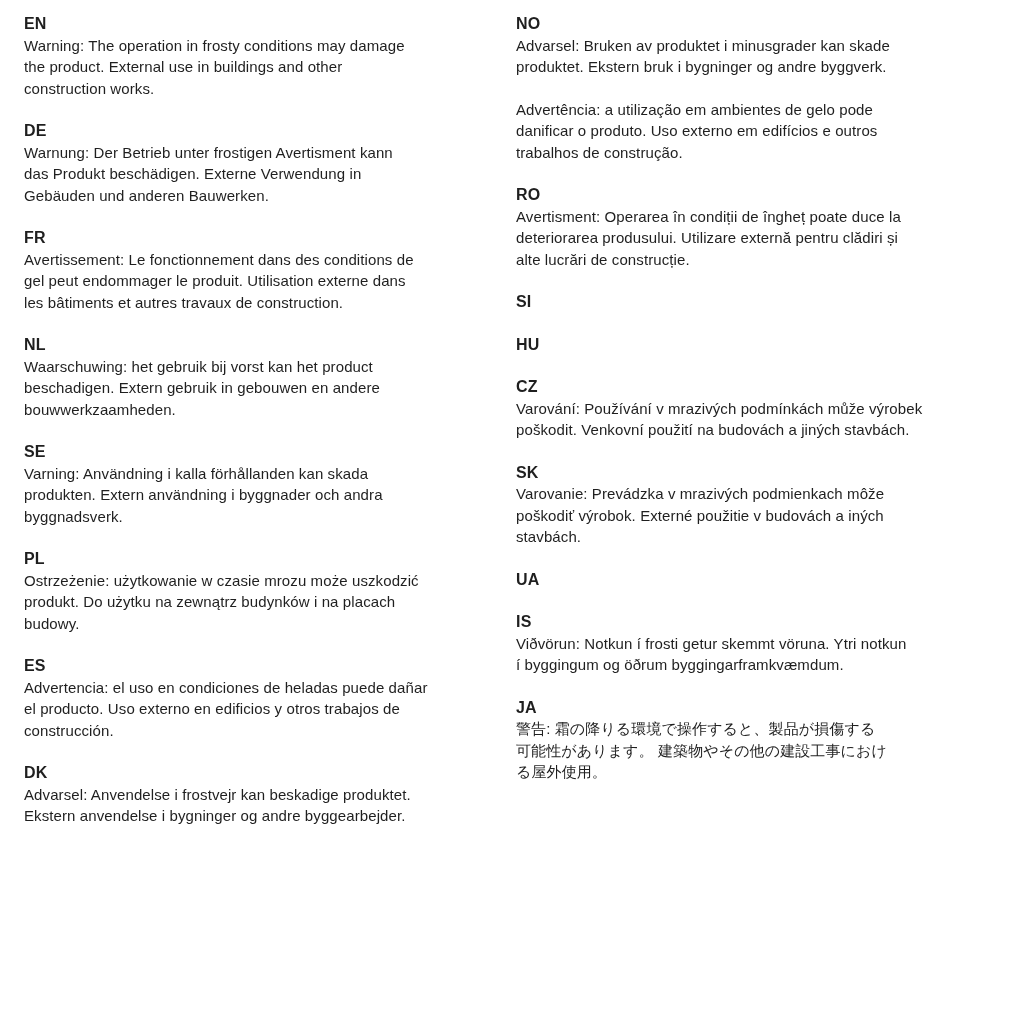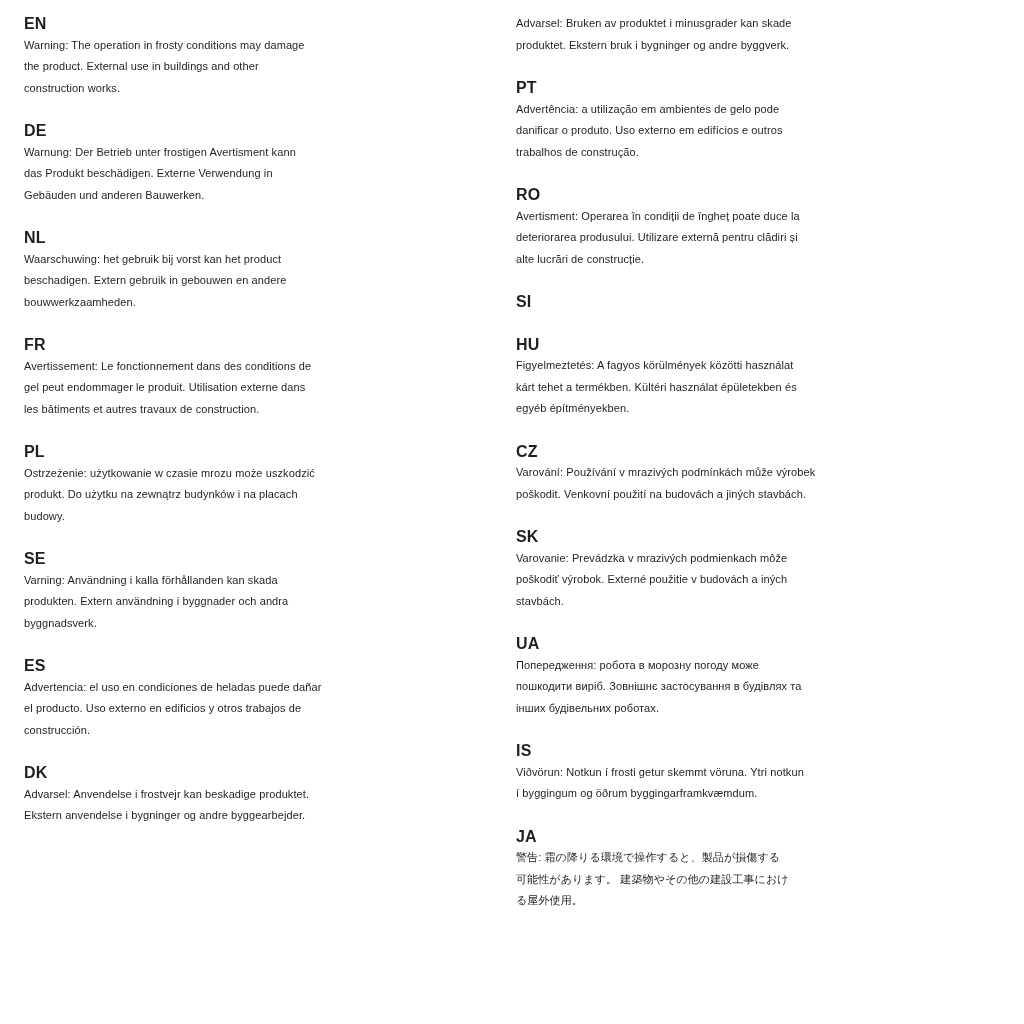--- a/index.html
+++ b/index.html
@@ -32,21 +32,21 @@
   }
   .lang-code {
     margin: 0;
     font-size: 16px;
     line-height: 21.5px;
     font-weight: 700;
     letter-spacing: 0.2px;
   }
   .lang-text {
     margin: 0;
-    font-size: 11px;
+    font-size: 15px;
     line-height: 21.5px;
     font-weight: 400;
     white-space: pre-line;
     letter-spacing: 0.1px;
   }
 </style>
 </head>
 <body>
 
 <div class="page">
@@ -58,100 +58,94 @@
 the product. External use in buildings and other
 construction works.</p>
     </section>
     <section class="lang-section">
       <h2 class="lang-code">DE</h2>
       <p class="lang-text">Warnung: Der Betrieb unter frostigen Avertisment kann
 das Produkt beschädigen. Externe Verwendung in
 Gebäuden und anderen Bauwerken.</p>
     </section>
     <section class="lang-section">
+      <h2 class="lang-code">FR</h2>
+      <p class="lang-text">Avertissement: Le fonctionnement dans des conditions de
+gel peut endommager le produit. Utilisation externe dans
+les bâtiments et autres travaux de construction.</p>
+    </section>
+    <section class="lang-section">
       <h2 class="lang-code">NL</h2>
       <p class="lang-text">Waarschuwing: het gebruik bij vorst kan het product
 beschadigen. Extern gebruik in gebouwen en andere
 bouwwerkzaamheden.</p>
     </section>
     <section class="lang-section">
-      <h2 class="lang-code">FR</h2>
-      <p class="lang-text">Avertissement: Le fonctionnement dans des conditions de
-gel peut endommager le produit. Utilisation externe dans
-les bâtiments et autres travaux de construction.</p>
     </section>
     <section class="lang-section">
+      <h2 class="lang-code">SE</h2>
+      <p class="lang-text">Varning: Användning i kalla förhållanden kan skada
+produkten. Extern användning i byggnader och andra
+byggnadsverk.</p>
     </section>
     <section class="lang-section">
       <h2 class="lang-code">PL</h2>
       <p class="lang-text">Ostrzeżenie: użytkowanie w czasie mrozu może uszkodzić
 produkt. Do użytku na zewnątrz budynków i na placach
 budowy.</p>
-    </section>
-    <section class="lang-section">
-      <h2 class="lang-code">SE</h2>
-      <p class="lang-text">Varning: Användning i kalla förhållanden kan skada
-produkten. Extern användning i byggnader och andra
-byggnadsverk.</p>
     </section>
     <section class="lang-section">
       <h2 class="lang-code">ES</h2>
       <p class="lang-text">Advertencia: el uso en condiciones de heladas puede dañar
 el producto. Uso externo en edificios y otros trabajos de
 construcción.</p>
     </section>
     <section class="lang-section">
       <h2 class="lang-code">DK</h2>
       <p class="lang-text">Advarsel: Anvendelse i frostvejr kan beskadige produktet.
 Ekstern anvendelse i bygninger og andre byggearbejder.</p>
     </section>
   </div>
 
   <div class="col">
     <section class="lang-section">
+      <h2 class="lang-code">NO</h2>
       <p class="lang-text">Advarsel: Bruken av produktet i minusgrader kan skade
 produktet. Ekstern bruk i bygninger og andre byggverk.</p>
     </section>
     <section class="lang-section">
-      <h2 class="lang-code">PT</h2>
       <p class="lang-text">Advertência: a utilização em ambientes de gelo pode
 danificar o produto. Uso externo em edifícios e outros
 trabalhos de construção.</p>
     </section>
     <section class="lang-section">
       <h2 class="lang-code">RO</h2>
       <p class="lang-text">Avertisment: Operarea în condiții de îngheț poate duce la
 deteriorarea produsului. Utilizare externă pentru clădiri și
 alte lucrări de construcție.</p>
     </section>
     <section class="lang-section">
       <h2 class="lang-code">SI</h2>
     </section>
     <section class="lang-section">
       <h2 class="lang-code">HU</h2>
-      <p class="lang-text">Figyelmeztetés: A fagyos körülmények közötti használat
-kárt tehet a termékben. Kültéri használat épületekben és
-egyéb építményekben.</p>
     </section>
     <section class="lang-section">
       <h2 class="lang-code">CZ</h2>
       <p class="lang-text">Varování: Používání v mrazivých podmínkách může výrobek
 poškodit. Venkovní použití na budovách a jiných stavbách.</p>
     </section>
     <section class="lang-section">
       <h2 class="lang-code">SK</h2>
       <p class="lang-text">Varovanie: Prevádzka v mrazivých podmienkach môže
 poškodiť výrobok. Externé použitie v budovách a iných
 stavbách.</p>
     </section>
     <section class="lang-section">
       <h2 class="lang-code">UA</h2>
-      <p class="lang-text">Попередження: робота в морозну погоду може
-пошкодити виріб. Зовнішнє застосування в будівлях та
-інших будівельних роботах.</p>
     </section>
     <section class="lang-section">
       <h2 class="lang-code">IS</h2>
       <p class="lang-text">Viðvörun: Notkun í frosti getur skemmt vöruna. Ytri notkun
 í byggingum og öðrum byggingarframkvæmdum.</p>
     </section>
     <section class="lang-section">
       <h2 class="lang-code">JA</h2>
       <p class="lang-text">警告: 霜の降りる環境で操作すると、製品が損傷する
 可能性があります。 建築物やその他の建設工事におけ

